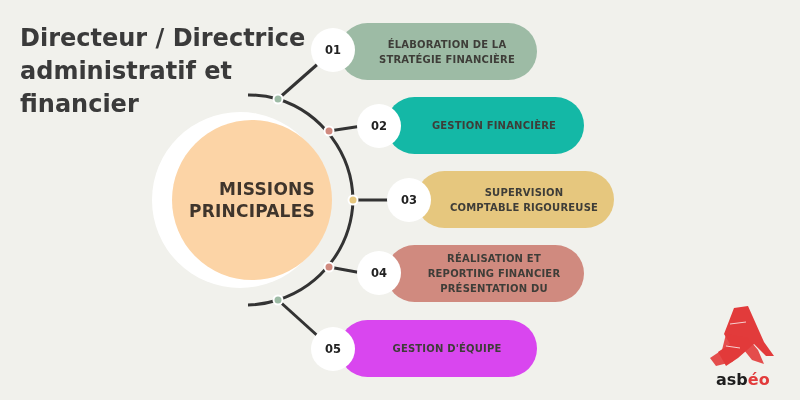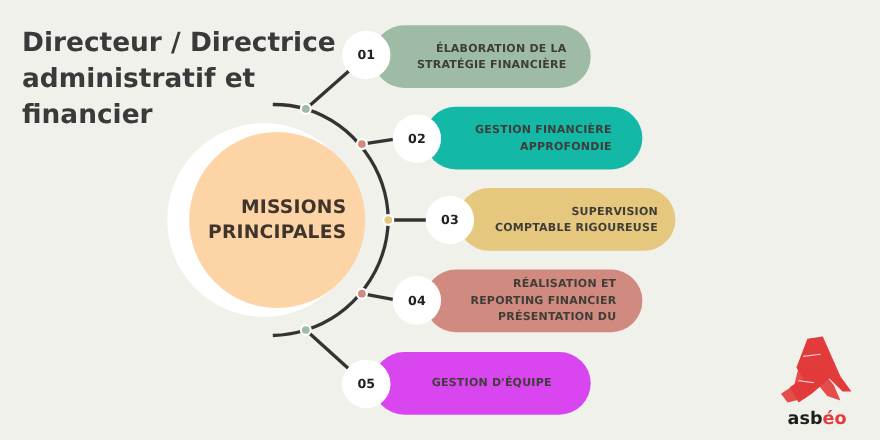--- a/index.html
+++ b/index.html
@@ -2,21 +2,21 @@
 <html><head>
   <meta charset="utf-8">
   <style>
     html, body { margin:0; padding:0; }
     body { width:800px; height:400px; background:#f1f1ec; position:relative; overflow:hidden; font-family:"DejaVu Sans", sans-serif; }
     .title { position:absolute; left:20px; top:22px; width:290px; font-weight:bold; font-size:24px; line-height:33px; color:#3a3a3a; }
     svg.lines { position:absolute; left:0; top:0; }
     .hub { position:absolute; left:152px; top:112px; width:176px; height:176px; border-radius:50%; background:#ffffff; }
     .hub-inner { position:absolute; left:20px; top:8px; width:160px; height:160px; border-radius:50%; background:#fcd4a6; display:flex; align-items:center; justify-content:center; text-align:right; }
     .hub-text { font-weight:bold; font-size:17px; line-height:22px; color:#3f352c; letter-spacing:0.2px; }
-    .pill { position:absolute; height:57px; width:198px; border-radius:29px; display:flex; align-items:center; justify-content:center; text-align:right; box-sizing:border-box; padding-left:18px; }
+    .pill { position:absolute; height:57px; width:198px; border-radius:29px; display:flex; align-items:center; justify-content:center; text-align:center; box-sizing:border-box; padding-left:18px; }
     .pill-text { font-weight:bold; font-size:10px; line-height:15px; color:#3e3d38; letter-spacing:0.2px; }
     .num { position:absolute; width:44px; height:44px; border-radius:50%; background:#ffffff; display:flex; align-items:center; justify-content:center; font-weight:bold; font-size:11.5px; color:#222; }
     .logo { position:absolute; left:704px; top:304px; width:80px; height:90px; }
     .logo-text { position:absolute; left:716px; top:370px; font-family:"DejaVu Sans", sans-serif; font-size:16px; font-weight:bold; color:#1e1e1e; }
     .logo-text .accent { color:#e23b3b; }
   </style>
 </head>
 <body>
 
 <div class="title">Directeur / Directrice administratif et financier</div>
@@ -56,21 +56,20 @@
   <div class="pill-text">
     <div>ÉLABORATION DE LA</div>
     <div>STRATÉGIE FINANCIÈRE</div>
   </div>
 </div>
 <div class="num" style="left:311px; top:28px;">01</div>
 
 <div class="pill" style="left:386px; top:97px; background:#14b8a6;">
   <div class="pill-text">
     <div>GESTION FINANCIÈRE</div>
-    <div>APPROFONDIE</div>
   </div>
 </div>
 <div class="num" style="left:357px; top:104px;">02</div>
 
 <div class="pill" style="left:416px; top:171px; background:#e6c77e;">
   <div class="pill-text">
     <div>SUPERVISION</div>
     <div>COMPTABLE RIGOUREUSE</div>
   </div>
 </div>

